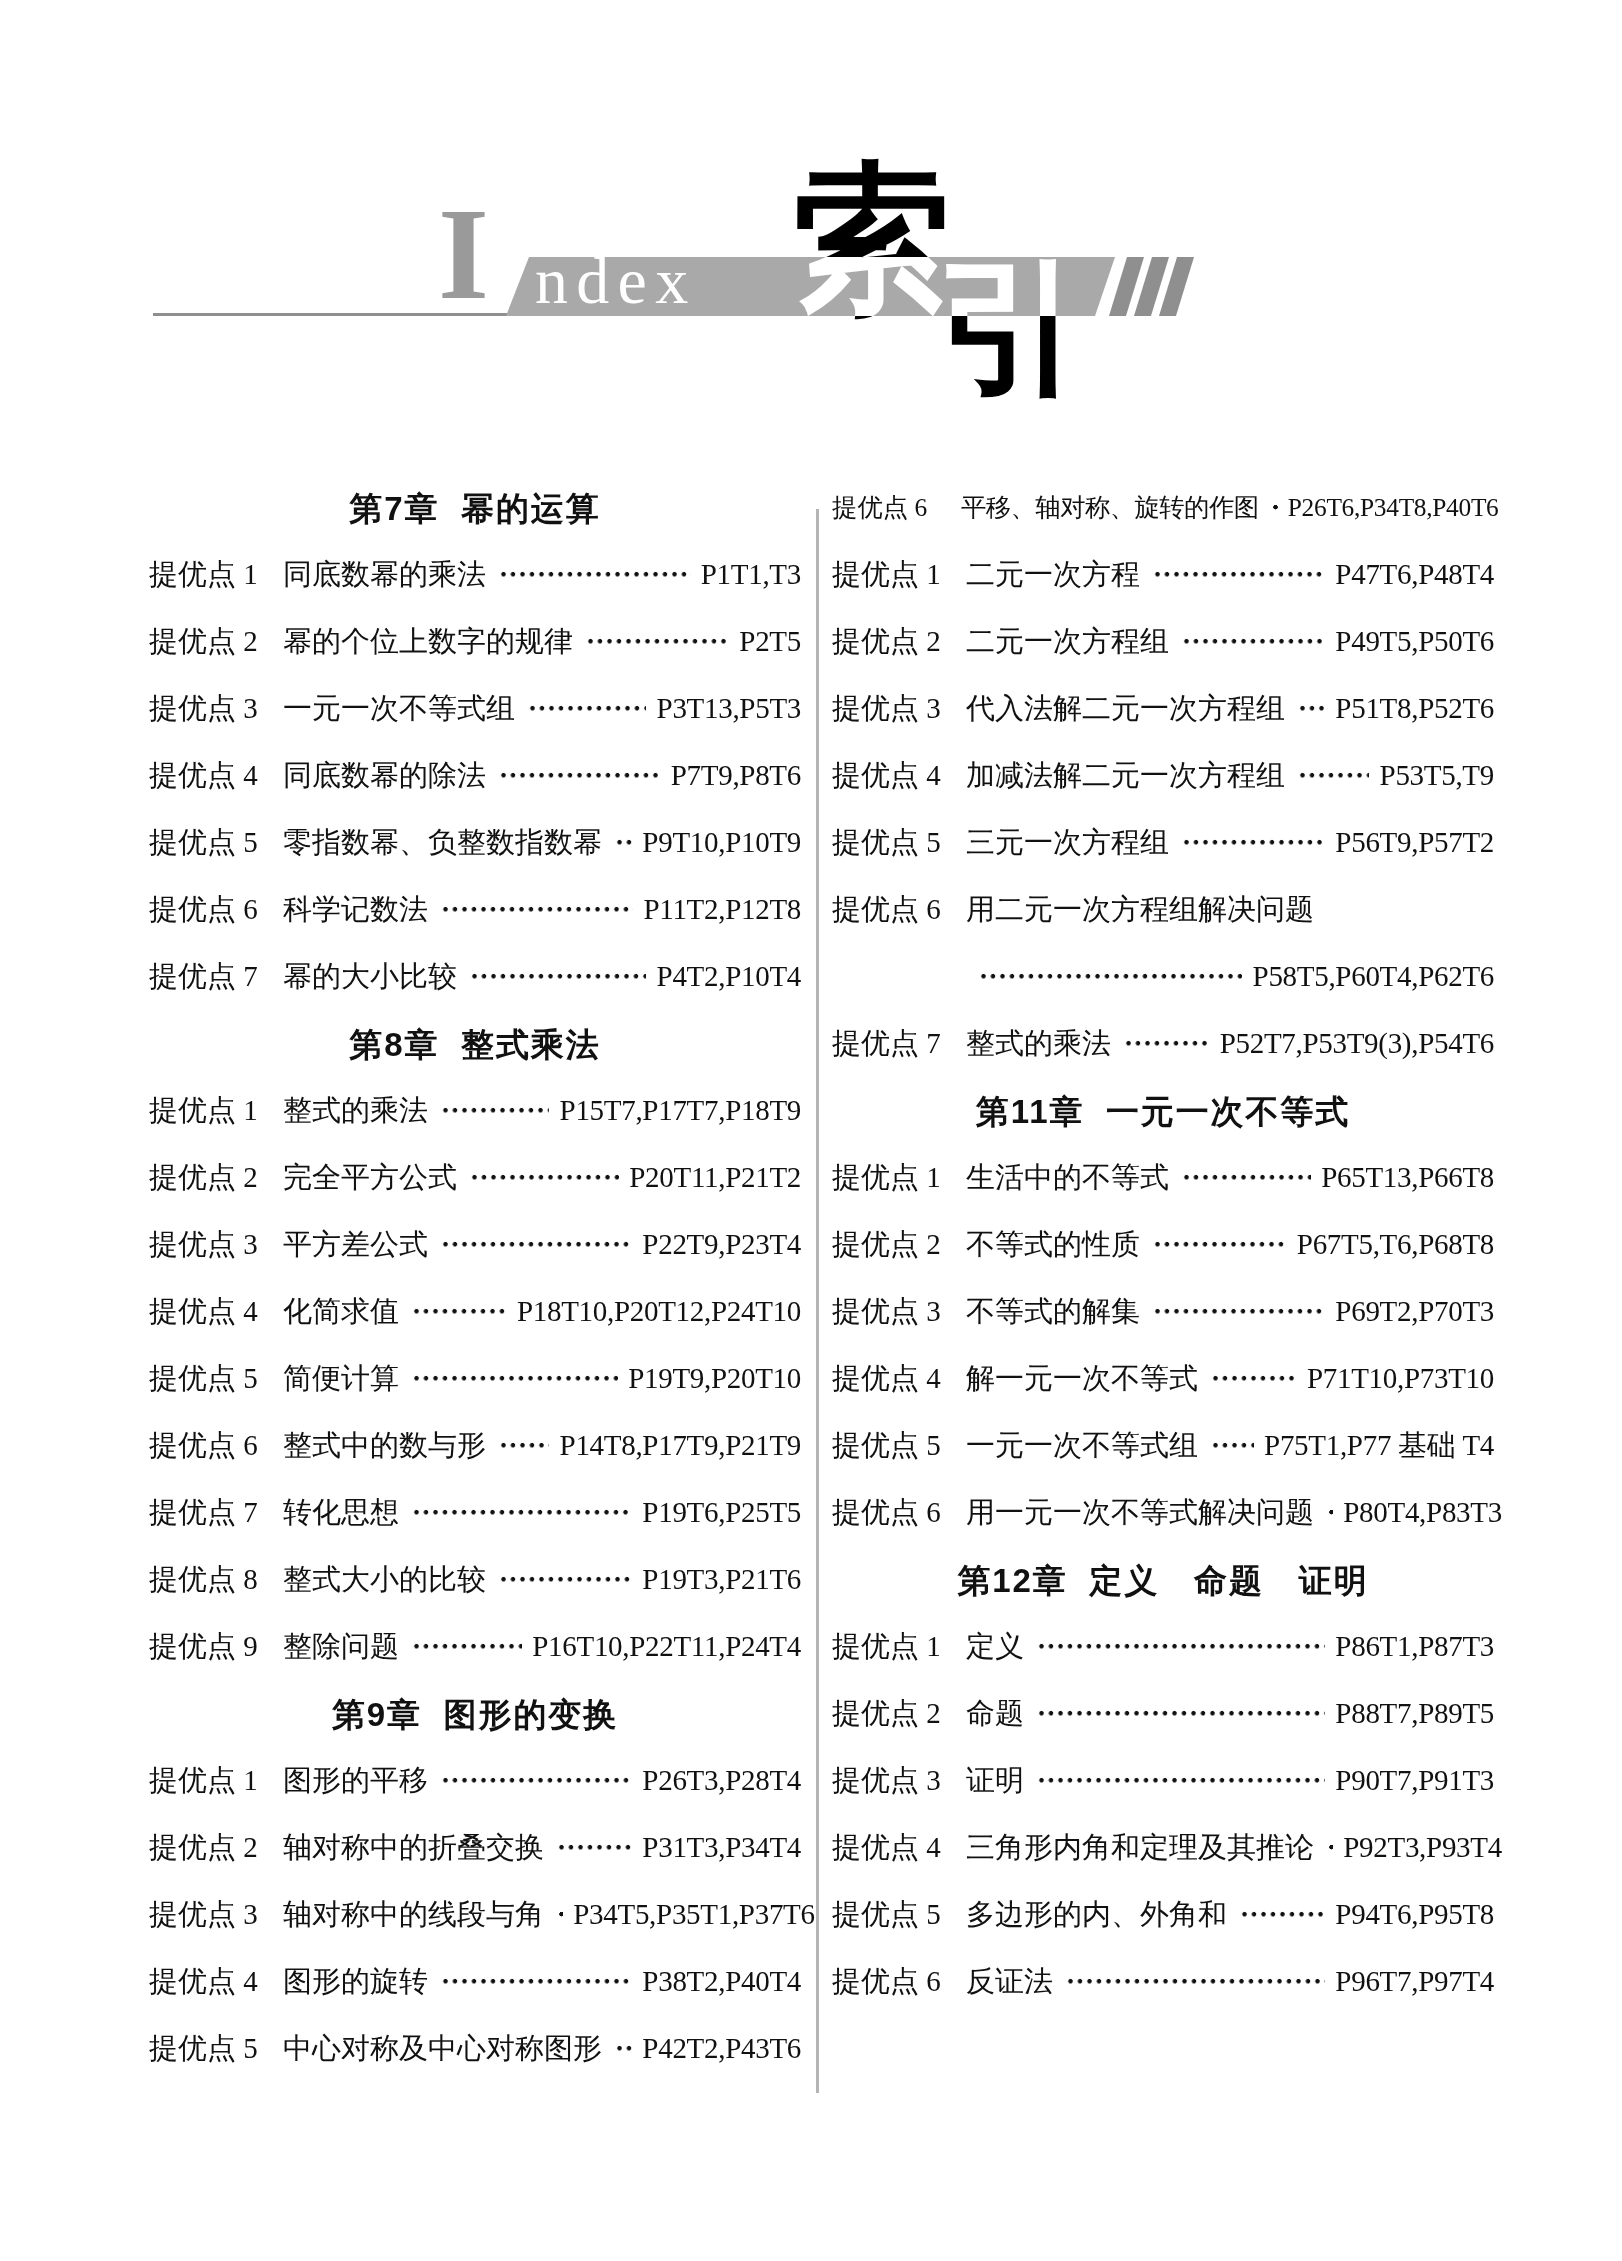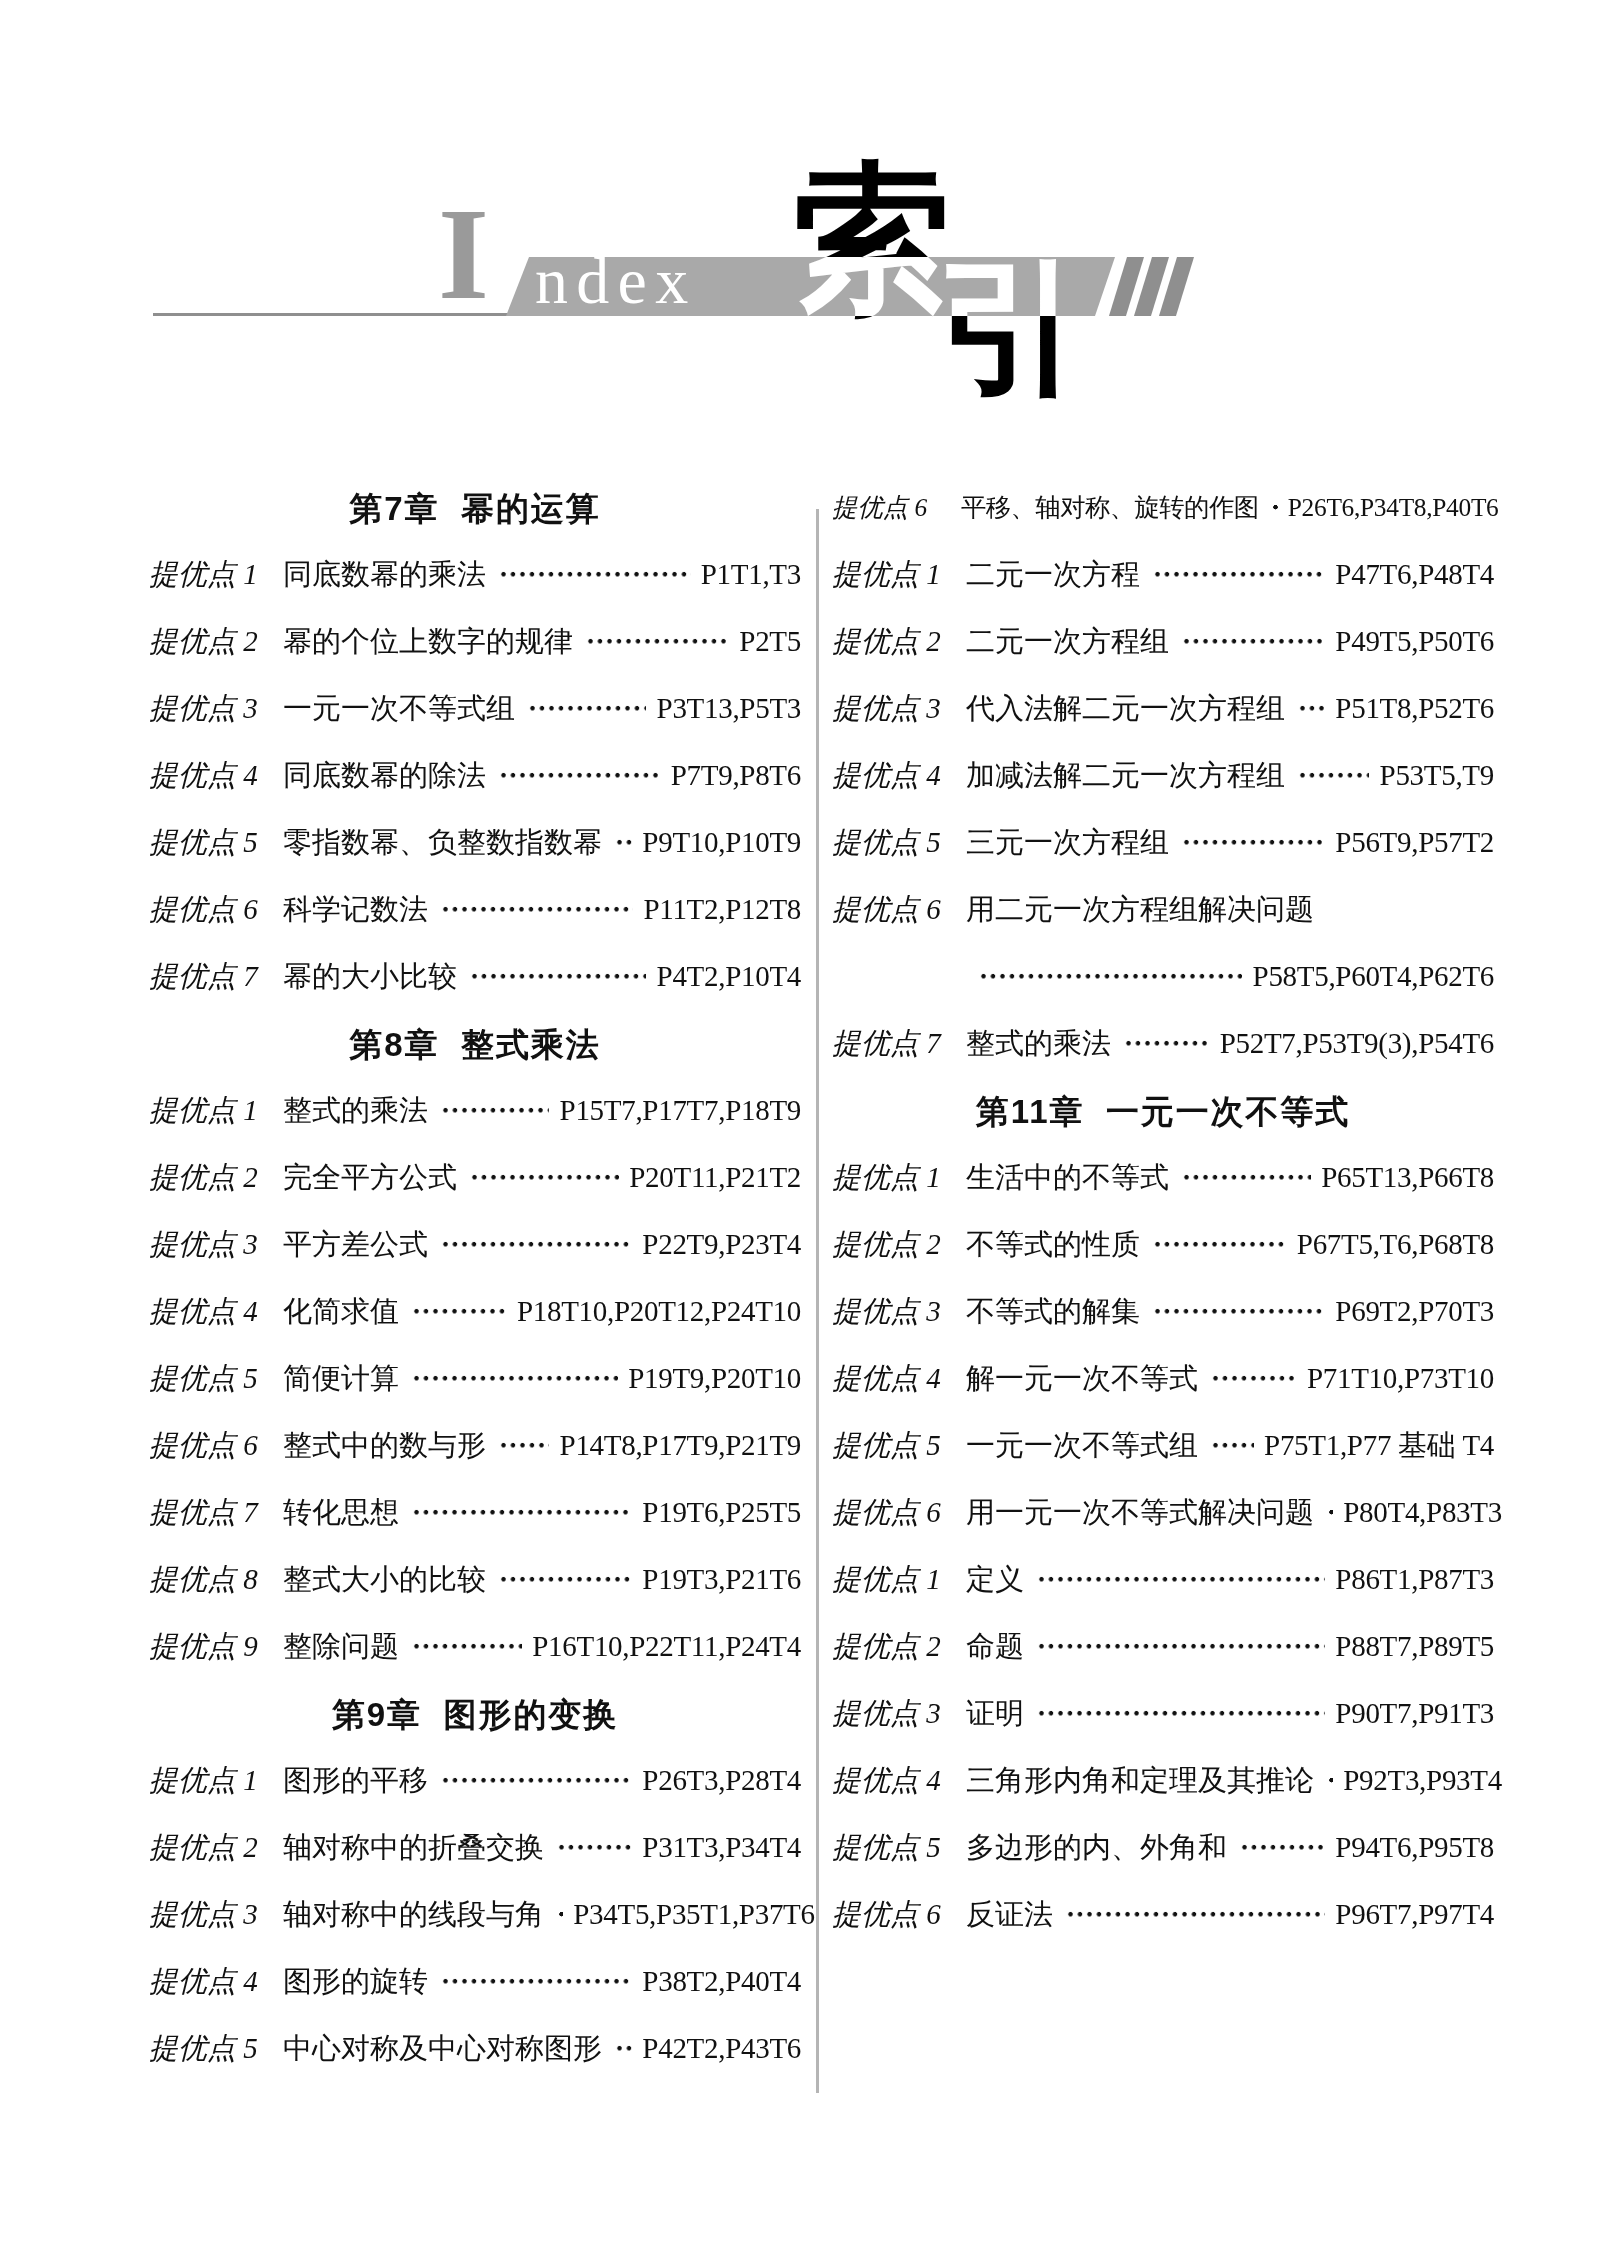--- a/index.html
+++ b/index.html
@@ -50,21 +50,21 @@
     height:34px; margin-bottom:33px; text-align:center; font-weight:bold;
     font-size:33px; line-height:34px; letter-spacing:1.9px;
     font-family:"Liberation Sans","DejaVu Sans",sans-serif;
   }
   .chapter .ch-title { margin-left:21.6px; }
 
   .entry {
     display:flex; align-items:baseline; height:31px; margin-bottom:36px;
     font-size:29px; line-height:31px; white-space:nowrap;
   }
-  .entry .label { flex:none; width:120px;font-style:italic; }
+  .entry .label { flex:none; width:120px; }
   .entry .topic { flex:none; margin-left:14px; }
   .entry .spacer { flex:none; width:134px; }
   .entry .leader {
     flex:1 1 auto; min-width:6.4px; height:6.4px; align-self:center; margin:0 10.2px 0 12.7px;
     background-image:radial-gradient(circle at 4.5px 3.2px, #111 2px, rgba(0,0,0,0) 2.5px);
     background-size:9.5px 6.4px; background-repeat:repeat-x; background-position:left center;
   }
   .entry .ref { flex:none; letter-spacing:-0.3px; }
   .entry.compact { font-size:25.4px; }
   .entry.compact .topic { letter-spacing:-0.6px; margin-left:9px; }
@@ -307,20 +307,21 @@
         <span class="topic">一元一次不等式组</span>
         <span class="leader"></span>
         <span class="ref">P75T1,P77 基础 T4</span>
       </div>
       <div class="entry">
         <span class="label">提优点 6</span>
         <span class="topic">用一元一次不等式解决问题</span>
         <span class="leader"></span>
         <span class="ref">P80T4,P83T3</span>
       </div>
+      <div class="chapter"><span class="ch-label">第12章</span><span class="ch-title">定义　命题　证明</span></div>
       <div class="entry">
         <span class="label">提优点 1</span>
         <span class="topic">定义</span>
         <span class="leader"></span>
         <span class="ref">P86T1,P87T3</span>
       </div>
       <div class="entry">
         <span class="label">提优点 2</span>
         <span class="topic">命题</span>
         <span class="leader"></span>

